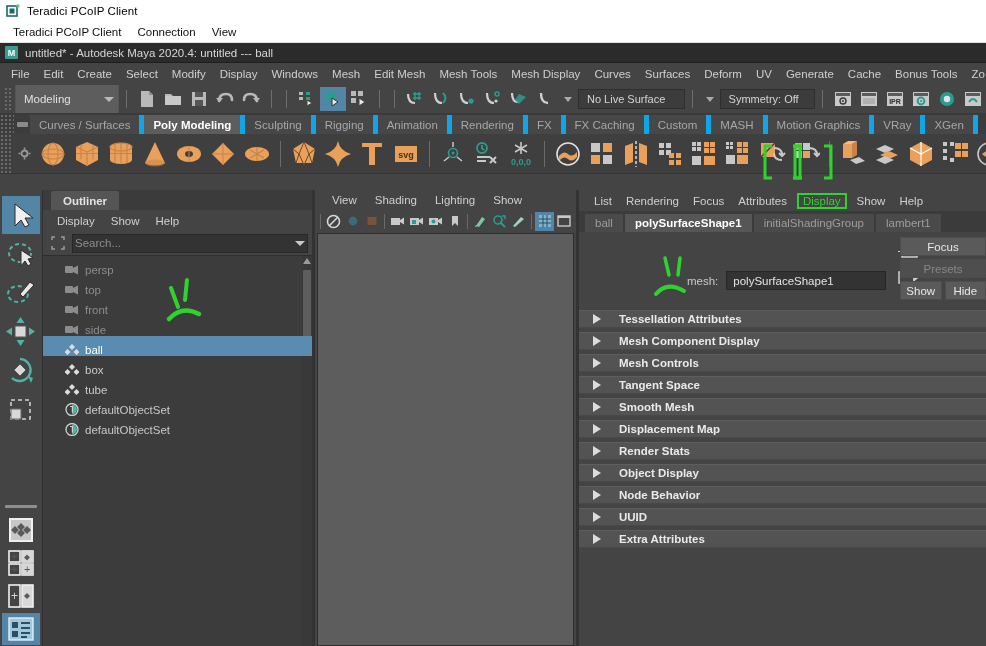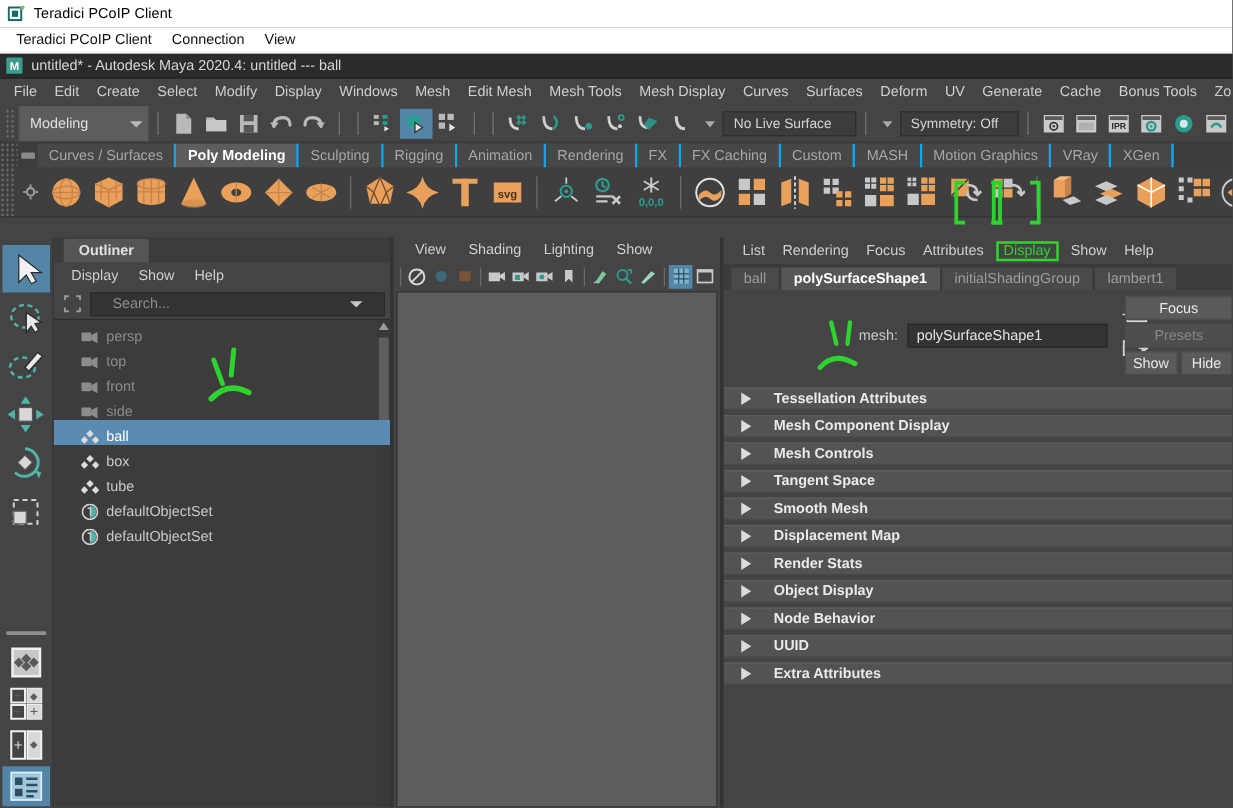--- a/index.html
+++ b/index.html
@@ -86,21 +86,21 @@
   .shelf-tabs {
     height: 20px; background: #3c3c3c; display: flex; align-items: flex-end; overflow: hidden;
   }
   .shelf-tabs .tgrip { width: 14px; height: 20px; display:flex; align-items:center; justify-content:center; flex:0 0 14px;
     background-image: radial-gradient(#6a6a6a 1px, transparent 1px); background-size: 4px 4px;}
   .shelf-tabs .tabpad { width:16px; height:20px; display:flex;align-items:center;justify-content:center;flex:0 0 16px;}
   .shelf-tabs .tabpad i { display:block; width:11px;height:5px;background:#8a8a8a;border-radius:1px;}
   .stab {
     height: 19px; padding: 0 9px; display: flex; align-items: center;
     font-size: 11.5px; color: #a7a7a7; background: #474747;
-    border-right: 2px solid #0ea5e9; white-space: nowrap; cursor: default;
+    border-right: 5px solid #0ea5e9; white-space: nowrap; cursor: default;
   }
   .stab.active { background: #5d5d5d; color: #ffffff; font-weight: bold; }
 
   
   .shelf-icons {
     height: 40px; background: #3f3f3f; display: flex; align-items: center;
     overflow: hidden; border-bottom: 1px solid #343434;
   }
   .shelf-icons .sgrip { width:12px;height:40px;flex:0 0 12px;
     background-image: radial-gradient(#6a6a6a 1px, transparent 1px); background-size: 4px 4px;}
@@ -134,21 +134,21 @@
     height: 19px; padding: 0 12px; display: flex; align-items: center; font-size: 11.5px;
     color: #e2e2e2; background: #555555; border-top-left-radius: 2px; border-top-right-radius: 2px;
     cursor: default;
   }
   .panel-menurow { height: 21px; display: flex; align-items: center; background: #444444; padding-left: 6px; }
   .panel-menurow .pm { font-size: 11.5px; color: #cfcfcf; padding: 2px 8px; cursor: default; }
   .search-row { height: 24px; display: flex; align-items: center; background:#444; padding: 0 4px 0 6px; gap: 5px;}
   .search-icon-box { width: 18px; height: 18px; flex:0 0 18px; display:flex;align-items:center;justify-content:center;}
   .search-input {
     flex: 1; height: 19px; background: #333333; border: 1px solid #282828; color: #8d8d8d;
-    font-size: 11.5px; display: flex; align-items: center; padding: 0 17px; justify-content: space-between;
+    font-size: 11.5px; display: flex; align-items: center; padding: 0 2px; justify-content: space-between;
     cursor: text;
   }
   .search-input .sarrow { border-left: 5px solid transparent; border-right: 5px solid transparent;
     border-top: 5px solid #c8c8c8; }
   .outliner-list { flex: 1; background: #3c3c3c; overflow: hidden; position: relative;
                    border-top:1px solid #2e2e2e; }
   .olrow {
     height: 20px; display: flex; align-items: flex-end; padding-left: 22px; gap: 6px;
     font-size: 11.5px; color: #c9c9c9; cursor: default; position: relative;
   }
@@ -175,21 +175,21 @@
   .attred { width: 407px; flex: 0 0 407px; background: #444444; display:flex;flex-direction:column; overflow:hidden;}
   .ae-menurow { height: 21px; display: flex; align-items: center; background: #444444; padding-left: 8px; }
   .ae-menurow .am { font-size: 11.5px; color: #cfcfcf; padding: 1px 7px; cursor: default; }
   .ae-tabrow { height: 21px; display:flex; align-items: flex-end; background:#3b3b3b; padding-left: 6px; overflow:hidden;}
   .ae-tab {
     height: 18px; padding: 0 10px; display: flex; align-items: center; font-size: 11.5px;
     color: #9d9d9d; background: #4a4a4a; margin-right: 2px; white-space:nowrap; cursor: default;
   }
   .ae-tab.active { background: #565656; color: #ffffff; font-weight: bold; }
   .ae-top { height: 74px; background: #444444; position: relative; display:flex; align-items:center;}
-  .mesh-row { display:flex; align-items:center; gap: 8px; position:absolute; left: 108px; top: 27px;}
+  .mesh-row { display:flex; align-items:center; gap: 8px; position:absolute; left: 108px; top: 39px;}
   .mesh-label { font-size: 11.5px; color: #c9c9c9; }
   .mesh-field {
     width: 160px; height: 19px; background: #333333; border: 1px solid #272727; color: #e4e4e4;
     font-size: 11.5px; display:flex; align-items:center; padding: 0 6px; cursor: text;
   }
   .ae-arrowbtns { position:absolute; left: 318px; top: 12px; display:flex;flex-direction:column;gap:7px;}
   .ae-rightcol { position:absolute; right: 0px; top: 5px; width: 86px; }
   .ae-btn {
     height: 19px; background: #5a5a5a; color: #e8e8e8; font-size: 11.5px; display:flex;
     align-items:center; justify-content:center; margin-bottom: 3px; cursor: default; border:1px solid #4d4d4d;

